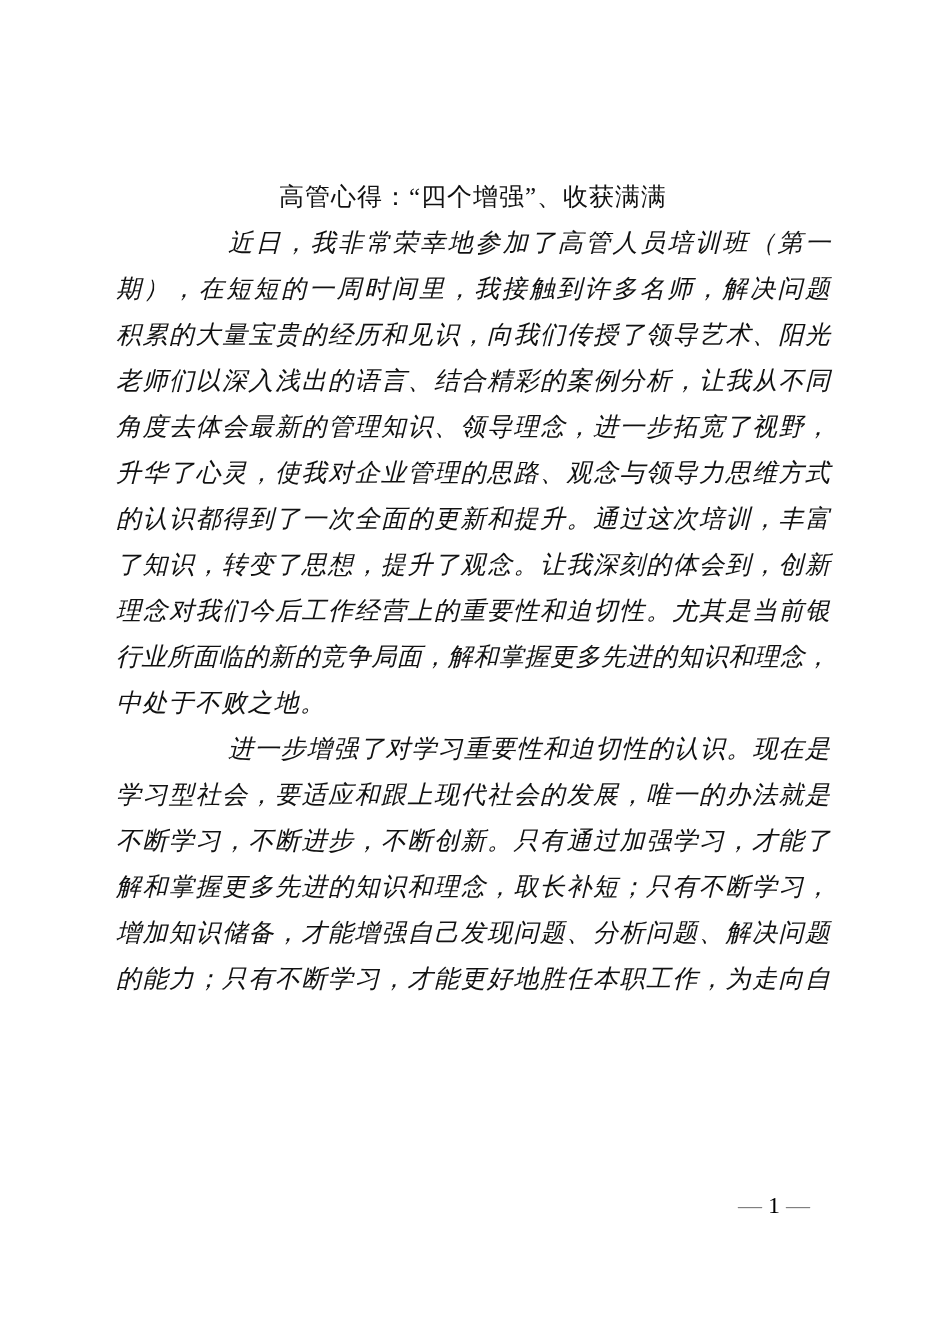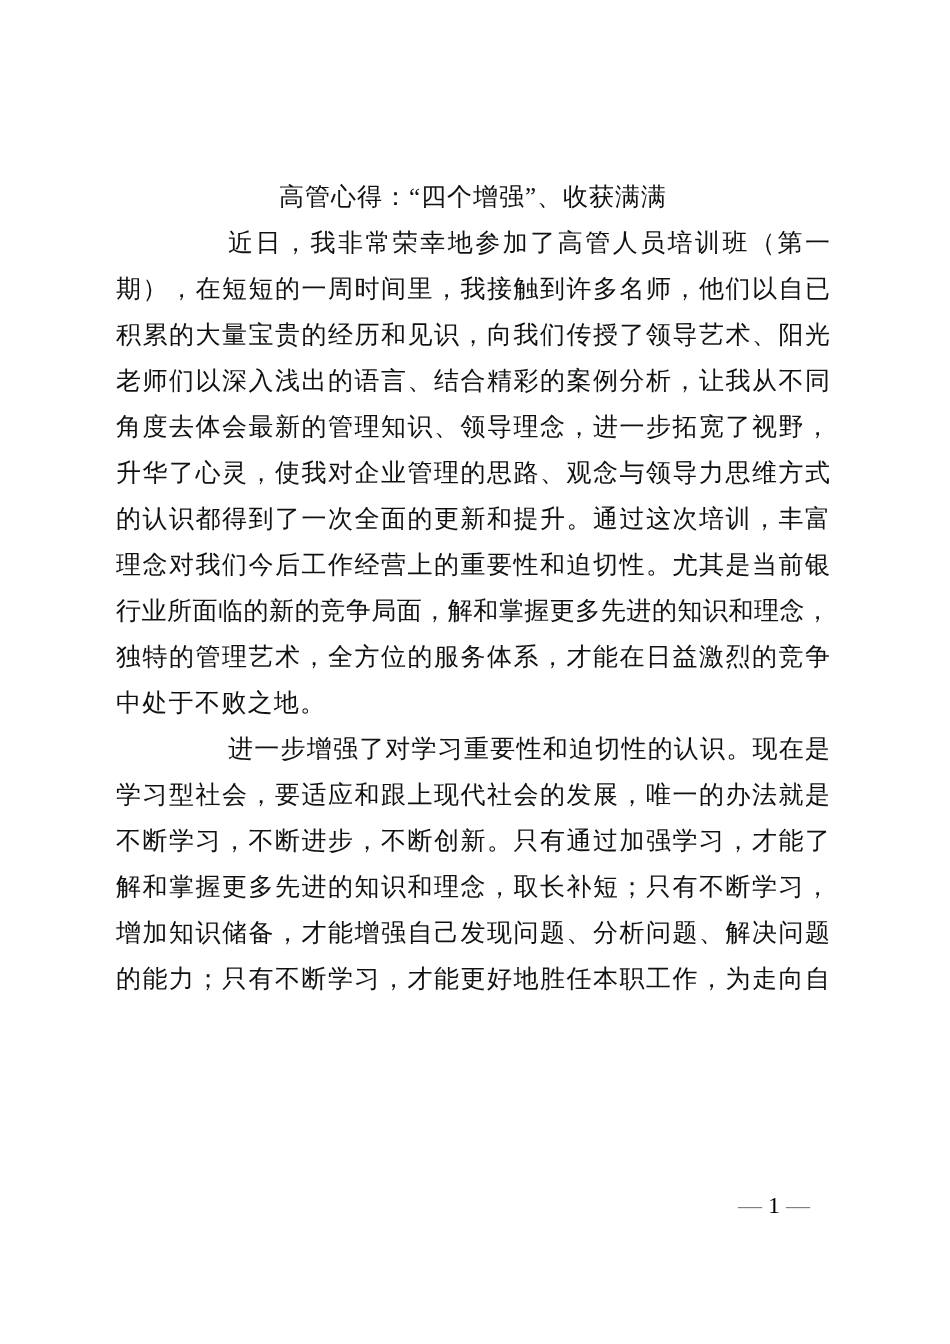--- a/index.html
+++ b/index.html
@@ -26,20 +26,21 @@
     line-height: 46px;
     text-align: center;
     letter-spacing: 1px;
   }
   .line {
     height: 46px;
     line-height: 46px;
     font-size: 25px;
     text-align: justify;
     text-align-last: justify;
+    font-style: italic;
   }
   .line.first { text-indent: 112px; }
   .line.last  { text-align-last: left; letter-spacing: 1.3px; }
   .footer {
     position: absolute;
     top: 1190px;
     right: 140px;
     height: 30px;
     line-height: 30px;
     font-size: 24px;
@@ -49,29 +50,29 @@
   .footer .num  { color: #000000; padding: 0 6px; }
 </style>
 </head>
 <body>
 
 <div class="page">
   <div class="content">
     <h1 class="title">高管心得：“四个增强”、收获满满</h1>
     <div id="paragraphs">
         <div class="line first">近日，我非常荣幸地参加了高管人员培训班（第一</div>
-        <div class="line">期），在短短的一周时间里，我接触到许多名师，他们以自已</div>
+        <div class="line">期），在短短的一周时间里，我接触到许多名师，解决问题</div>
         <div class="line">积累的大量宝贵的经历和见识，向我们传授了领导艺术、阳光</div>
         <div class="line">老师们以深入浅出的语言、结合精彩的案例分析，让我从不同</div>
         <div class="line">角度去体会最新的管理知识、领导理念，进一步拓宽了视野，</div>
         <div class="line">升华了心灵，使我对企业管理的思路、观念与领导力思维方式</div>
         <div class="line">的认识都得到了一次全面的更新和提升。通过这次培训，丰富</div>
+        <div class="line">了知识，转变了思想，提升了观念。让我深刻的体会到，创新</div>
         <div class="line">理念对我们今后工作经营上的重要性和迫切性。尤其是当前银</div>
         <div class="line">行业所面临的新的竞争局面，解和掌握更多先进的知识和理念，</div>
-        <div class="line">独特的管理艺术，全方位的服务体系，才能在日益激烈的竞争</div>
         <div class="line last">中处于不败之地。</div>
         <div class="line first">进一步增强了对学习重要性和迫切性的认识。现在是</div>
         <div class="line">学习型社会，要适应和跟上现代社会的发展，唯一的办法就是</div>
         <div class="line">不断学习，不断进步，不断创新。只有通过加强学习，才能了</div>
         <div class="line">解和掌握更多先进的知识和理念，取长补短；只有不断学习，</div>
         <div class="line">增加知识储备，才能增强自己发现问题、分析问题、解决问题</div>
         <div class="line">的能力；只有不断学习，才能更好地胜任本职工作，为走向自</div>
       </div>
   </div>
   <div class="footer"><span class="dash">—</span><span class="num">1</span><span class="dash">—</span></div>

